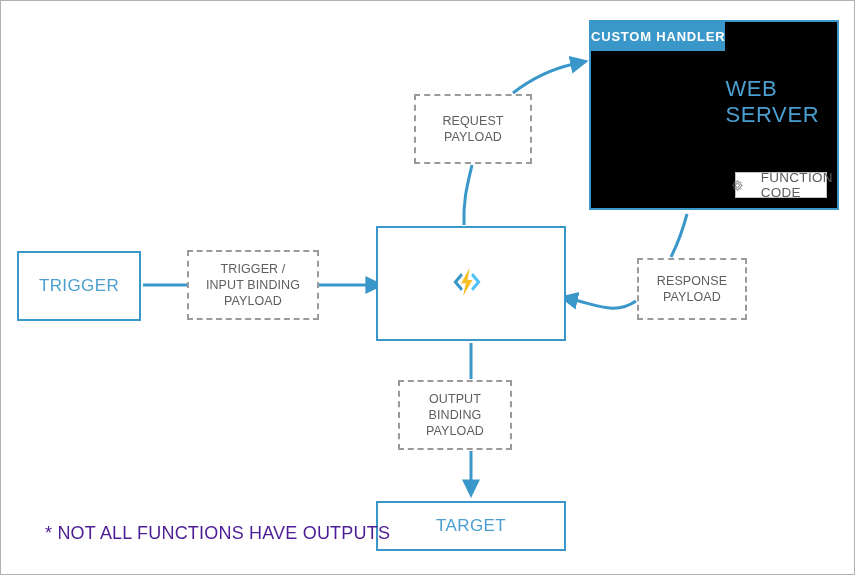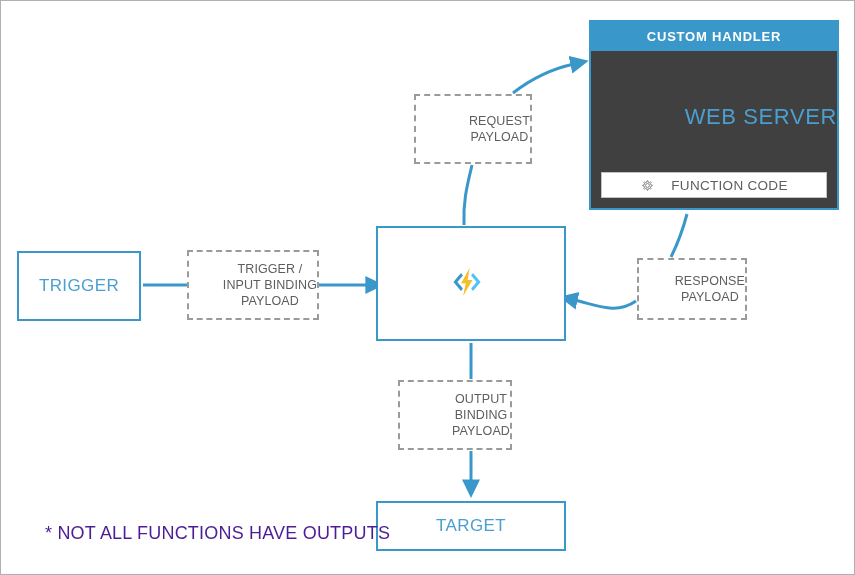--- a/index.html
+++ b/index.html
@@ -50,21 +50,21 @@
   }
 
   
   .payload-box {
     position: absolute;
     box-sizing: border-box;
     background: #ffffff;
     border: 2px dashed #9a9a9a;
     display: flex;
     align-items: center;
-    justify-content: flex-end;
+    justify-content: center;
   }
   .payload-label {
     color: #5e5e5e;
     font-size: 12.5px;
     line-height: 1.28;
     text-align: center;
     letter-spacing: 0.1px;
   }
 
   
@@ -91,23 +91,23 @@
   }
   .host-text .l1 { text-align: left; }
   .host-text .l2 { text-align: center; }
 
   
   #custom-handler-panel {
     position: absolute;
     left: 588px; top: 19px; width: 250px; height: 190px;
     box-sizing: border-box;
     border: 2px solid #3a97c9;
-    background: #404040;
-    display: flex;
-    flex-direction: column;
+    background: #000000;
+    display: flex;
+    flex-direction: row;
   }
   #custom-handler-header {
     height: 29px;
     background: #3a97c9;
     color: #ffffff;
     font-size: 13px;
     font-weight: bold;
     letter-spacing: 0.8px;
     display: flex;
     align-items: center;

